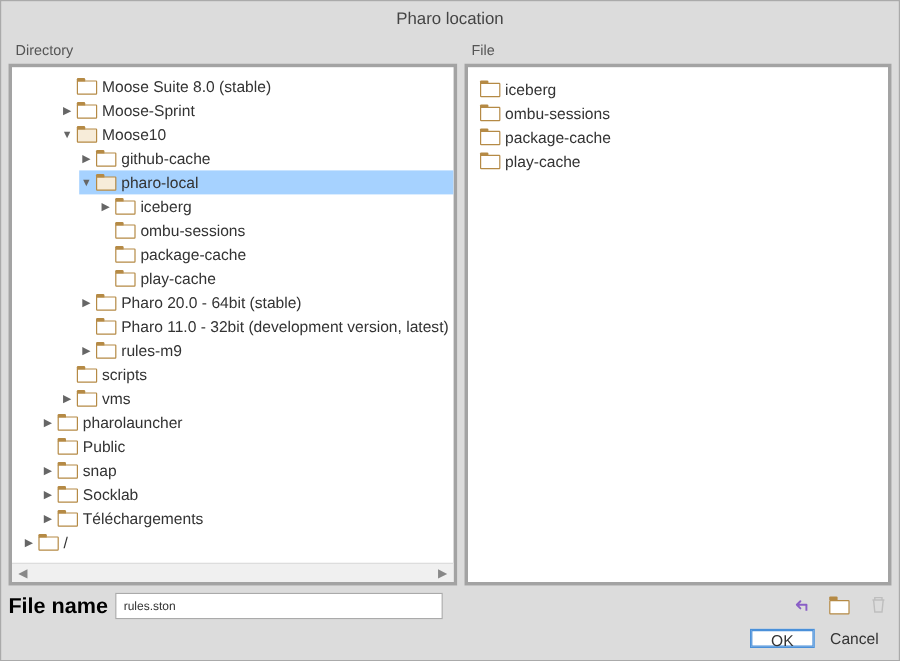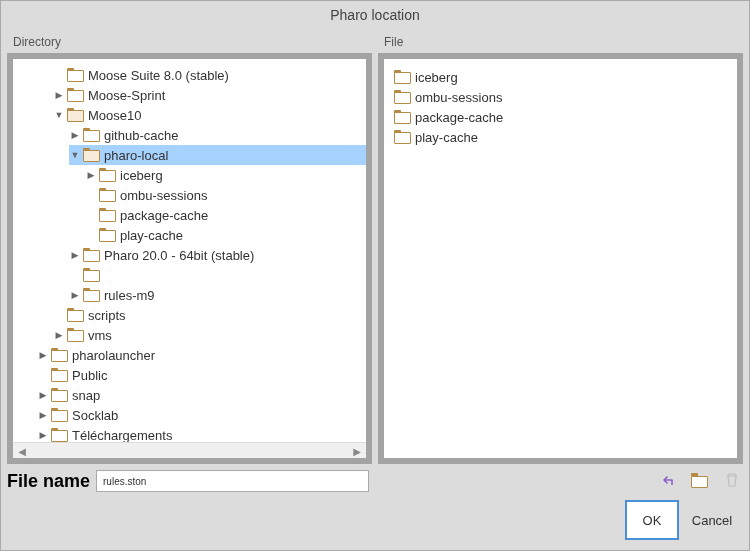--- a/index.html
+++ b/index.html
@@ -42,21 +42,21 @@
     left: 2px;
     align-self: flex-start;
     background: #dcdcdc;
     padding: 0 4px;
     color: #555;
     font-size: 12px;
     z-index: 2;
   }
   .panel-box {
     flex: 1;
-    border: 6px solid #a3a3a3;
+    border: 3px solid #a3a3a3;
     background: #fff;
     overflow: hidden;
     display: flex; flex-direction: column;
     min-height: 0;
   }
   .tree-scroll {
     flex: 1;
     overflow: auto;
     padding: 6px 0 2px 0;
   }
@@ -148,21 +148,21 @@
     width: 22px; height: 20px;
     display: inline-flex; align-items: center; justify-content: center;
     cursor: pointer;
   }
   .iconbtn svg { width: 16px; height: 16px; }
   .buttons {
     display: flex; justify-content: flex-end; gap: 6px;
     padding: 8px 10px 10px 0;
   }
   .btn {
-    min-width: 54px; height: 40px;
+    min-width: 54px; height: 16px;
     background: #f6f6f6;
     border: 1px solid #aaa;
     font-size: 13px;
     color: #333;
     cursor: pointer;
     font-family: inherit;
   }
   .btn.default {
     border: 1px solid #4a90d9;
     box-shadow: 0 0 0 1px #4a90d9 inset;
@@ -264,20 +264,21 @@
                             <div class="row">
                               <span class="exp">▶</span>
                               <span class="ficon"></span>
                               <span class="label">Pharo 20.0 - 64bit (stable)</span>
                             </div>
                           </li>
                         <li>
                             <div class="row">
                               <span class="exp none"></span>
                               <span class="ficon"></span>
+                              <span class="label">Pharo 11.0 - 32bit (development version, latest)</span>
                             </div>
                           </li>
                         <li>
                             <div class="row">
                               <span class="exp">▶</span>
                               <span class="ficon"></span>
                               <span class="label">rules-m9</span>
                             </div>
                           </li>
                       </ul>

